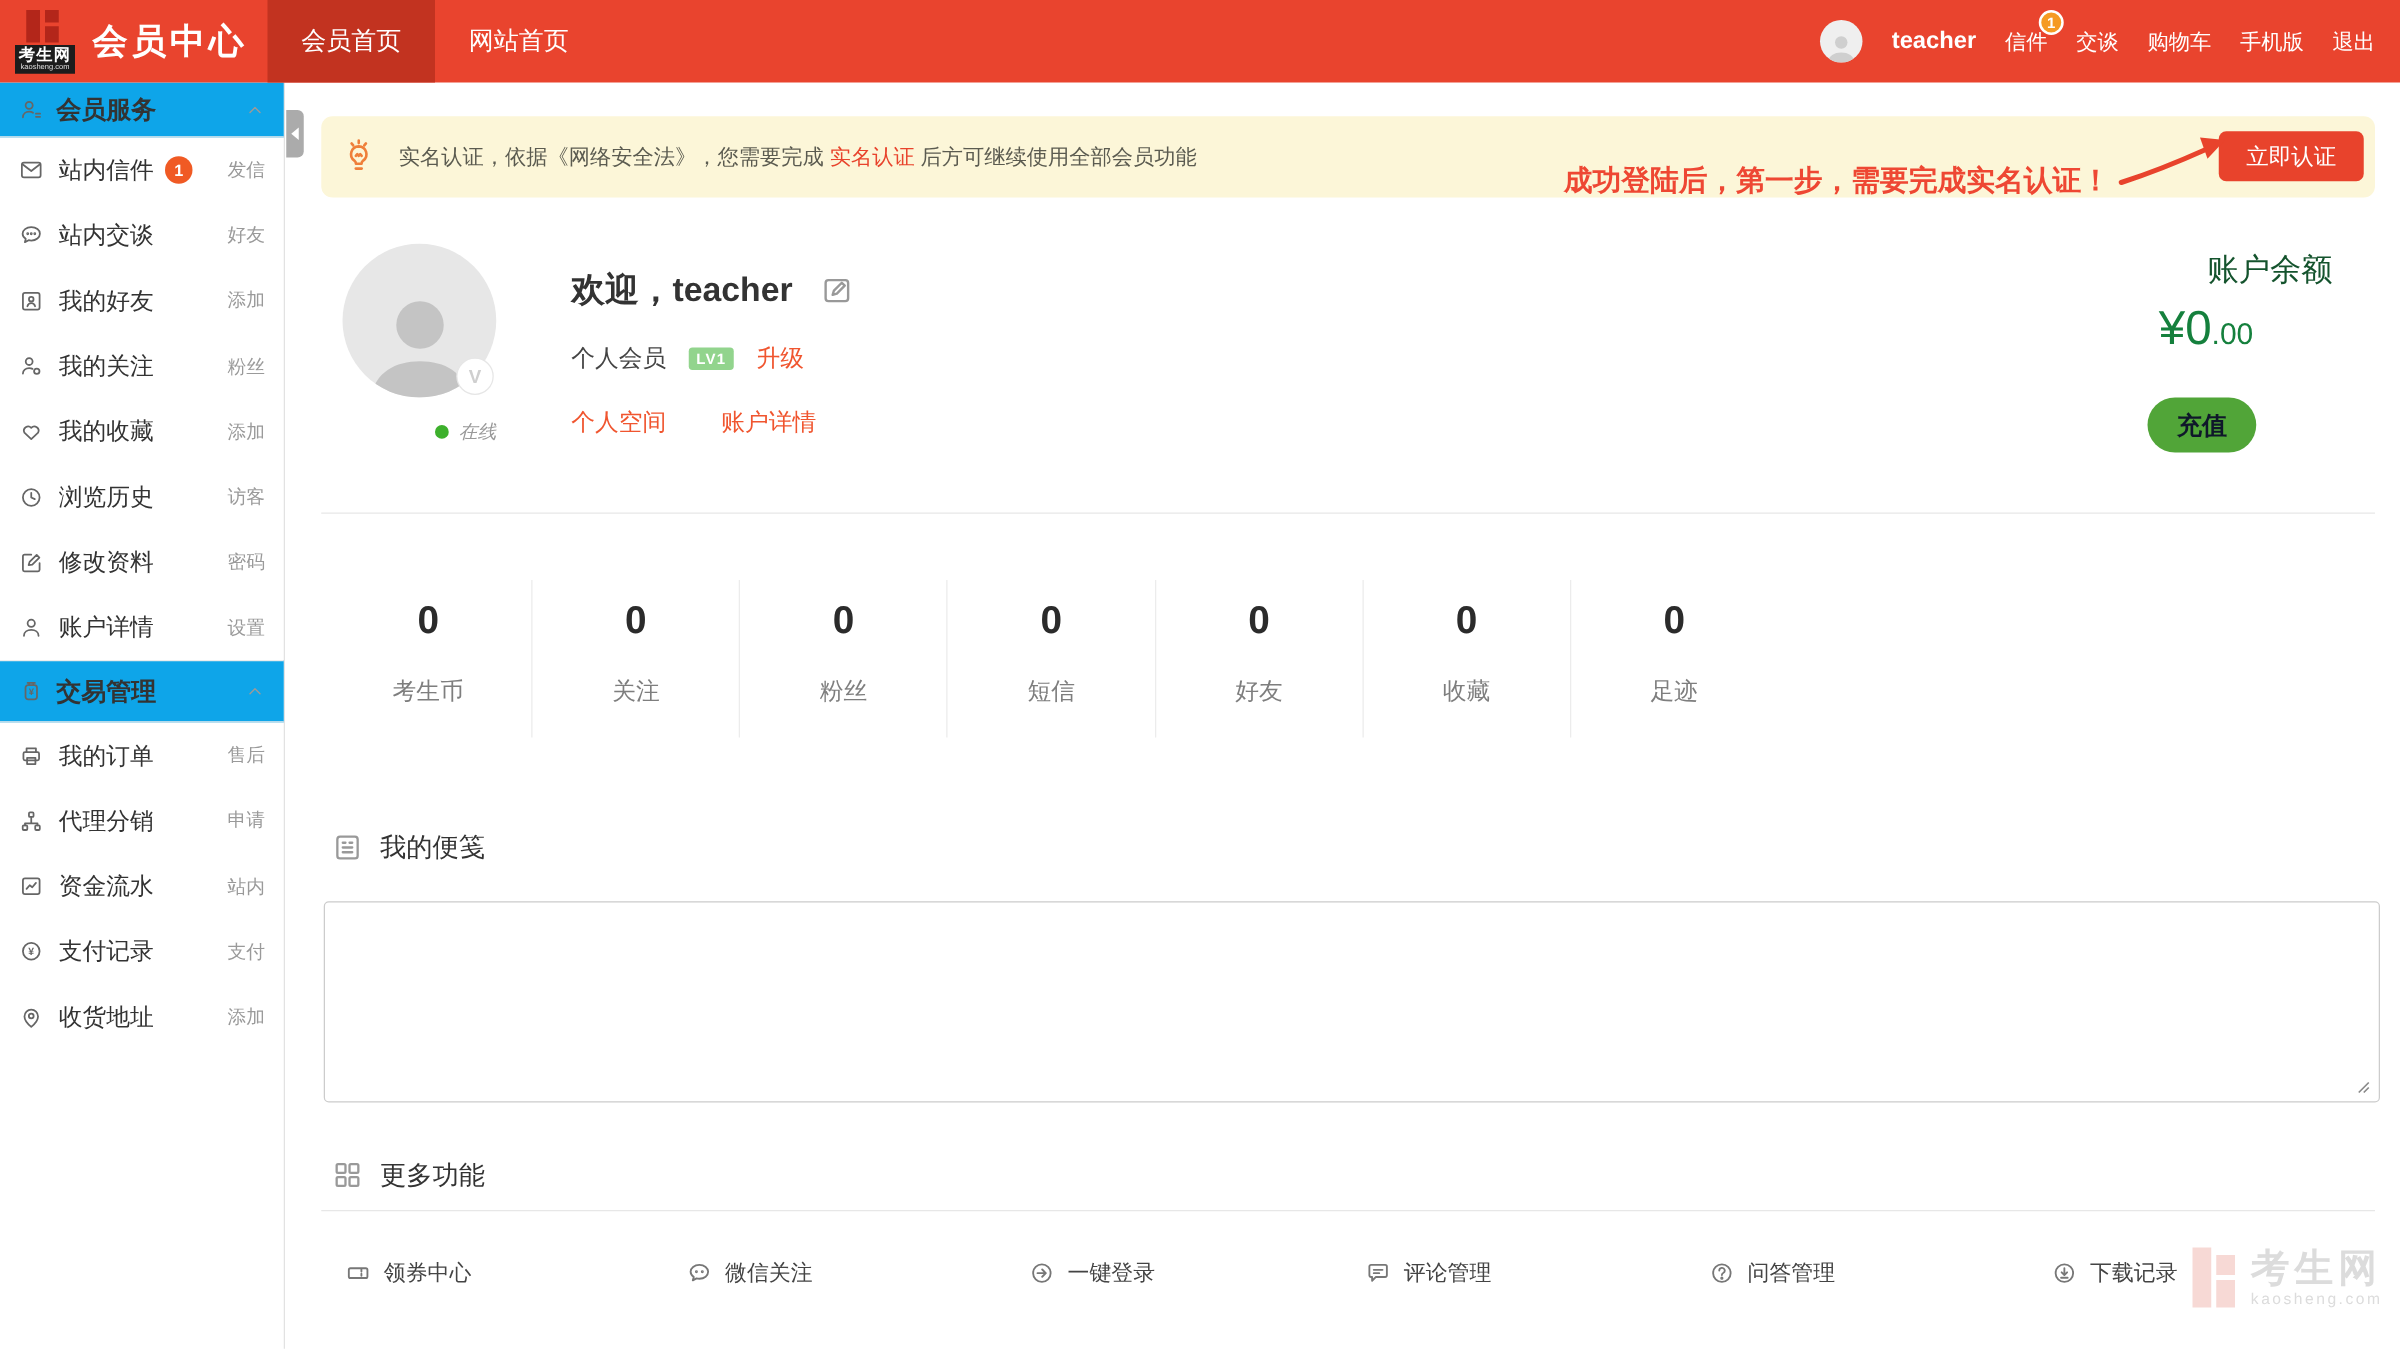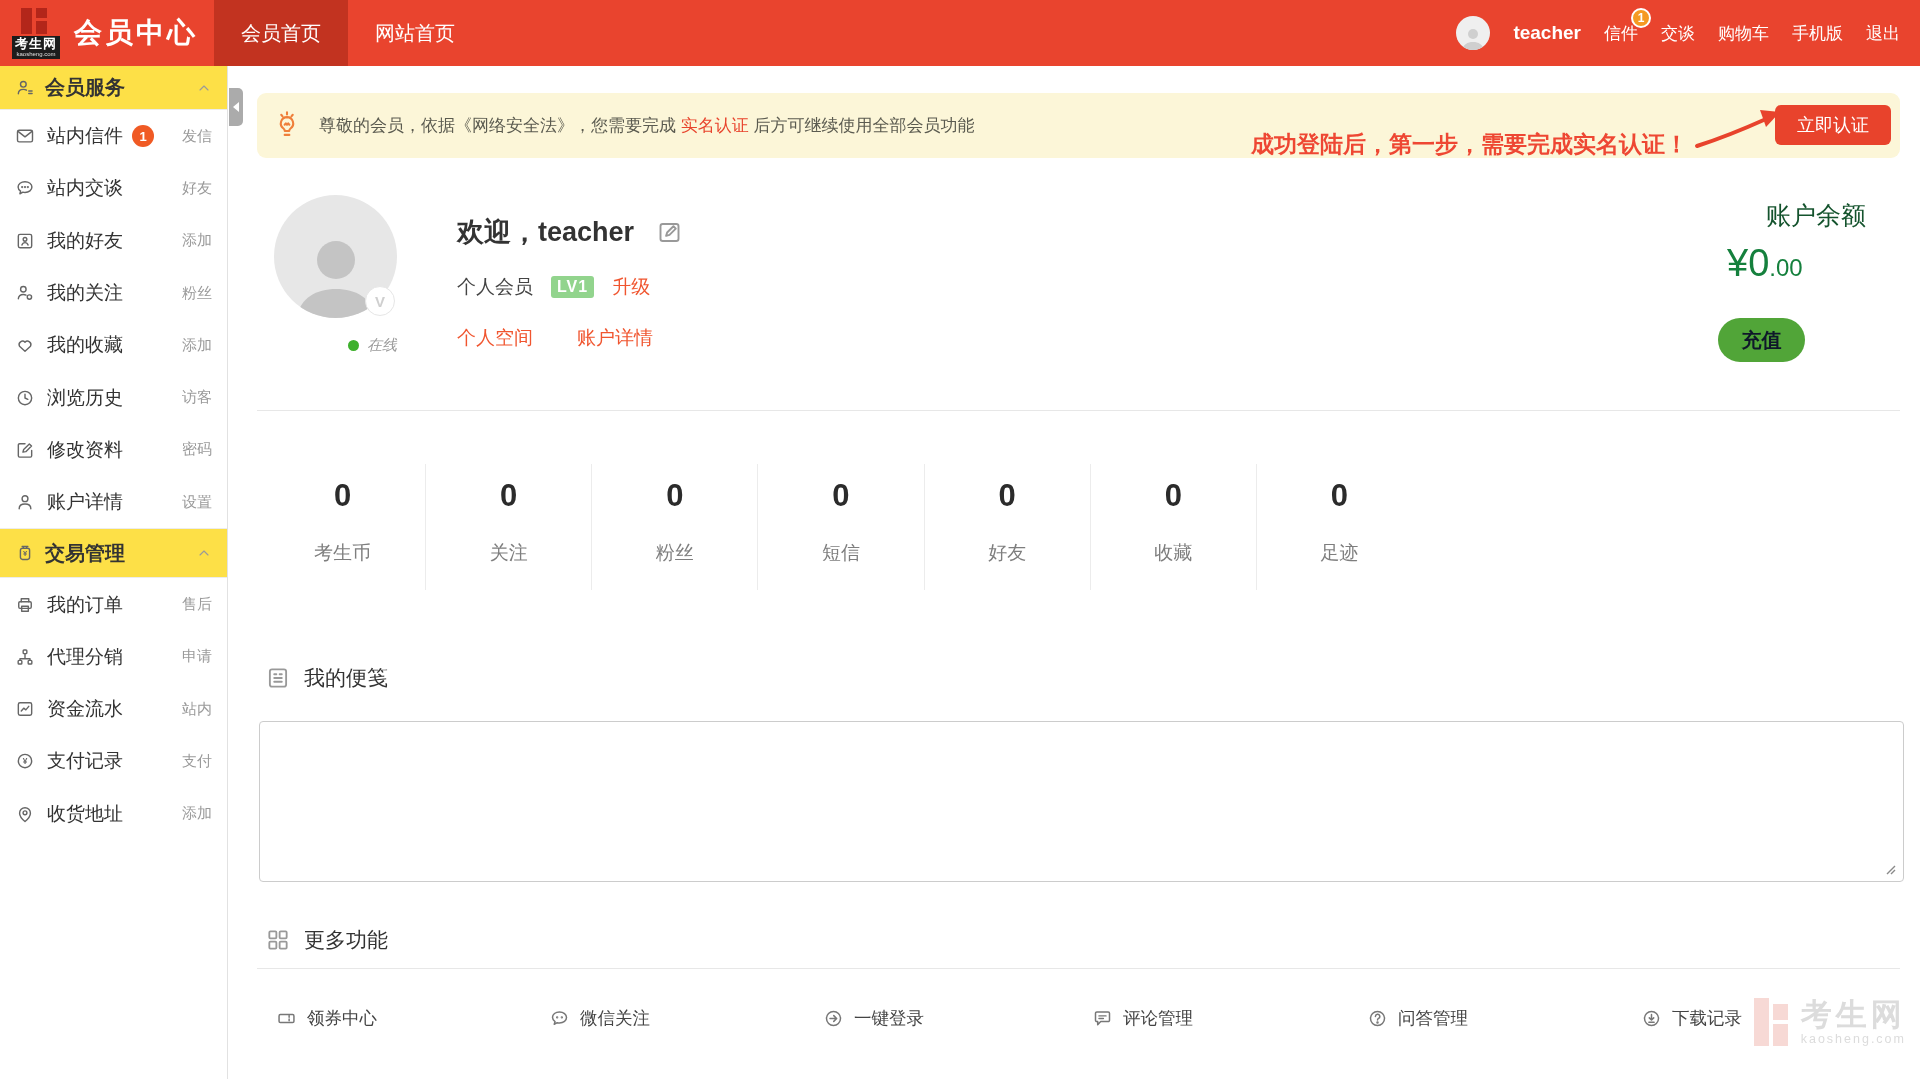--- a/index.html
+++ b/index.html
@@ -31,21 +31,21 @@
   .huser .uname { font-size:19px; font-weight:bold; }
   .mail-wrap { position:relative; }
   .mail-badge { position:absolute; top:-14px; right:-13px; width:20px; height:20px; border-radius:50%;
     background:#f59a23; border:2px solid #fff; color:#fff; font-size:12px; font-weight:bold;
     display:flex; align-items:center; justify-content:center; }
   .hlink { cursor:pointer; }
 
   
   .sidebar { position:absolute; left:0; top:66px; width:228px; bottom:0; background:#fff;
     border-right:1px solid #e2e2e2; }
-  .sec-head { height:44px; display:flex; align-items:center; padding:0 15px; background:#fde047;
+  .sec-head { height:44px; display:flex; align-items:center; padding:0 15px; background:#0ea5e9;
     border-bottom:1px solid #ececec; }
   .sec-head.second { height:50px; border-top:1px solid #ececec; }
   .sec-head .ttl { font-size:20px; font-weight:bold; color:#333; margin-left:10px; flex:1; }
   .side-item { height:52.3px; display:flex; align-items:center; padding:0 15px; cursor:pointer; }
   .side-item .lbl { font-size:19px; color:#333; margin-left:12px; }
   .side-item .act { margin-left:auto; font-size:15px; color:#9a9a9a; }
   .sbadge { margin-left:9px; min-width:22px; height:22px; border-radius:11px; background:#f05a24;
     color:#fff; font-size:13px; font-weight:bold; display:flex; align-items:center; justify-content:center; }
   .collapse-handle { position:absolute; left:229px; top:88px; width:14px; height:38px; background:#ababab;
     border-radius:0 5px 5px 0; display:flex; align-items:center; justify-content:center; cursor:pointer; z-index:4; }
@@ -73,21 +73,21 @@
     background:#fff; border:1px solid #e6e6e6; color:#cfcfcf; font-size:15px; font-weight:bold;
     display:flex; align-items:center; justify-content:center; }
   .online { position:absolute; left:45px; top:270px; width:123px; display:flex; align-items:center;
     justify-content:flex-end; gap:8px; font-size:15px; color:#999;font-style:italic; }
   .online i { width:11px; height:11px; border-radius:50%; background:#3db02c; }
 
   .welcome { position:absolute; left:228px; top:148px; display:flex; align-items:center; gap:22px; }
   .welcome .wtxt { font-size:27px; font-weight:bold; color:#333; }
   .member-row { position:absolute; left:228px; top:208px; display:flex; align-items:center; gap:18px; }
   .member-type { font-size:19px; color:#444; }
-  .lv-badge { background:#92d48d; color:#fff; font-size:16px; font-weight:bold; letter-spacing:1px;
+  .lv-badge { background:#92d48d; color:#fff; font-size:12px; font-weight:bold; letter-spacing:1px;
     padding:2px 6px; border-radius:3px; }
   .upgrade { color:#f0552f; font-size:19px; cursor:pointer; }
   .plinks { position:absolute; left:228px; top:259px; display:flex; gap:44px; }
   .plinks span { color:#f0552f; font-size:19px; cursor:pointer; }
 
   .balance-label { position:absolute; left:1502px; top:133px; font-size:25px; color:#14532d;margin-left:35px; }
   .balance { position:absolute; left:1498px; top:176px; color:#15803d; font-weight:normal; }
   .balance .big { font-size:38px; }
   .balance .cents { font-size:24px; }
   .recharge { position:absolute; left:1489px; top:252px; width:87px; height:44px; border-radius:22px;
@@ -321,21 +321,21 @@
 
 <div class="main">
 
   <div class="notice-bar">
     <svg width="32" height="34" viewBox="0 0 24 26" style="margin-left:14px; fill:none; stroke:#ef7f3a; stroke-width:1.6; stroke-linecap:round; stroke-linejoin:round;">
       <path d="M12 6.2a4.8 4.8 0 0 0-2.7 8.7c.6.5 1 1.1 1 1.9h3.4c0-.8.4-1.4 1-1.9A4.8 4.8 0 0 0 12 6.2z"></path>
       <path d="M10.2 19.8h3.6"></path>
         <path d="M12 2.6v1.6M7.6 4.4l1 1.2M16.4 4.4l-1 1.2"></path>
       <path d="M10.2 12l.9-1 .9 1 .9-1 .9 1"></path>
     </svg>
-    <div class="notice-text"><span>尊敬的会员，依据《网络安全法》，您需要完成 </span><span class="hl">实名认证</span><span> 后方可继续使用全部会员功能</span></div>
+    <div class="notice-text"><span>实名认证，依据《网络安全法》，您需要完成 </span><span class="hl">实名认证</span><span> 后方可继续使用全部会员功能</span></div>
     <button class="notice-btn">立即认证</button>
     <div class="annotation">成功登陆后，第一步，需要完成实名认证！</div>
     <svg class="anno-arrow" width="88" height="42" viewBox="0 0 88 42">
       <path d="M3 38 C 28 30, 52 20, 72 11" stroke="#e8432c" stroke-width="4" fill="none" stroke-linecap="round"></path>
       <polygon points="66,2 86,4 72,19" fill="#e8432c"></polygon>
     </svg>
   </div>
 
   <div class="avatar">
     <div class="avatar-clip">

